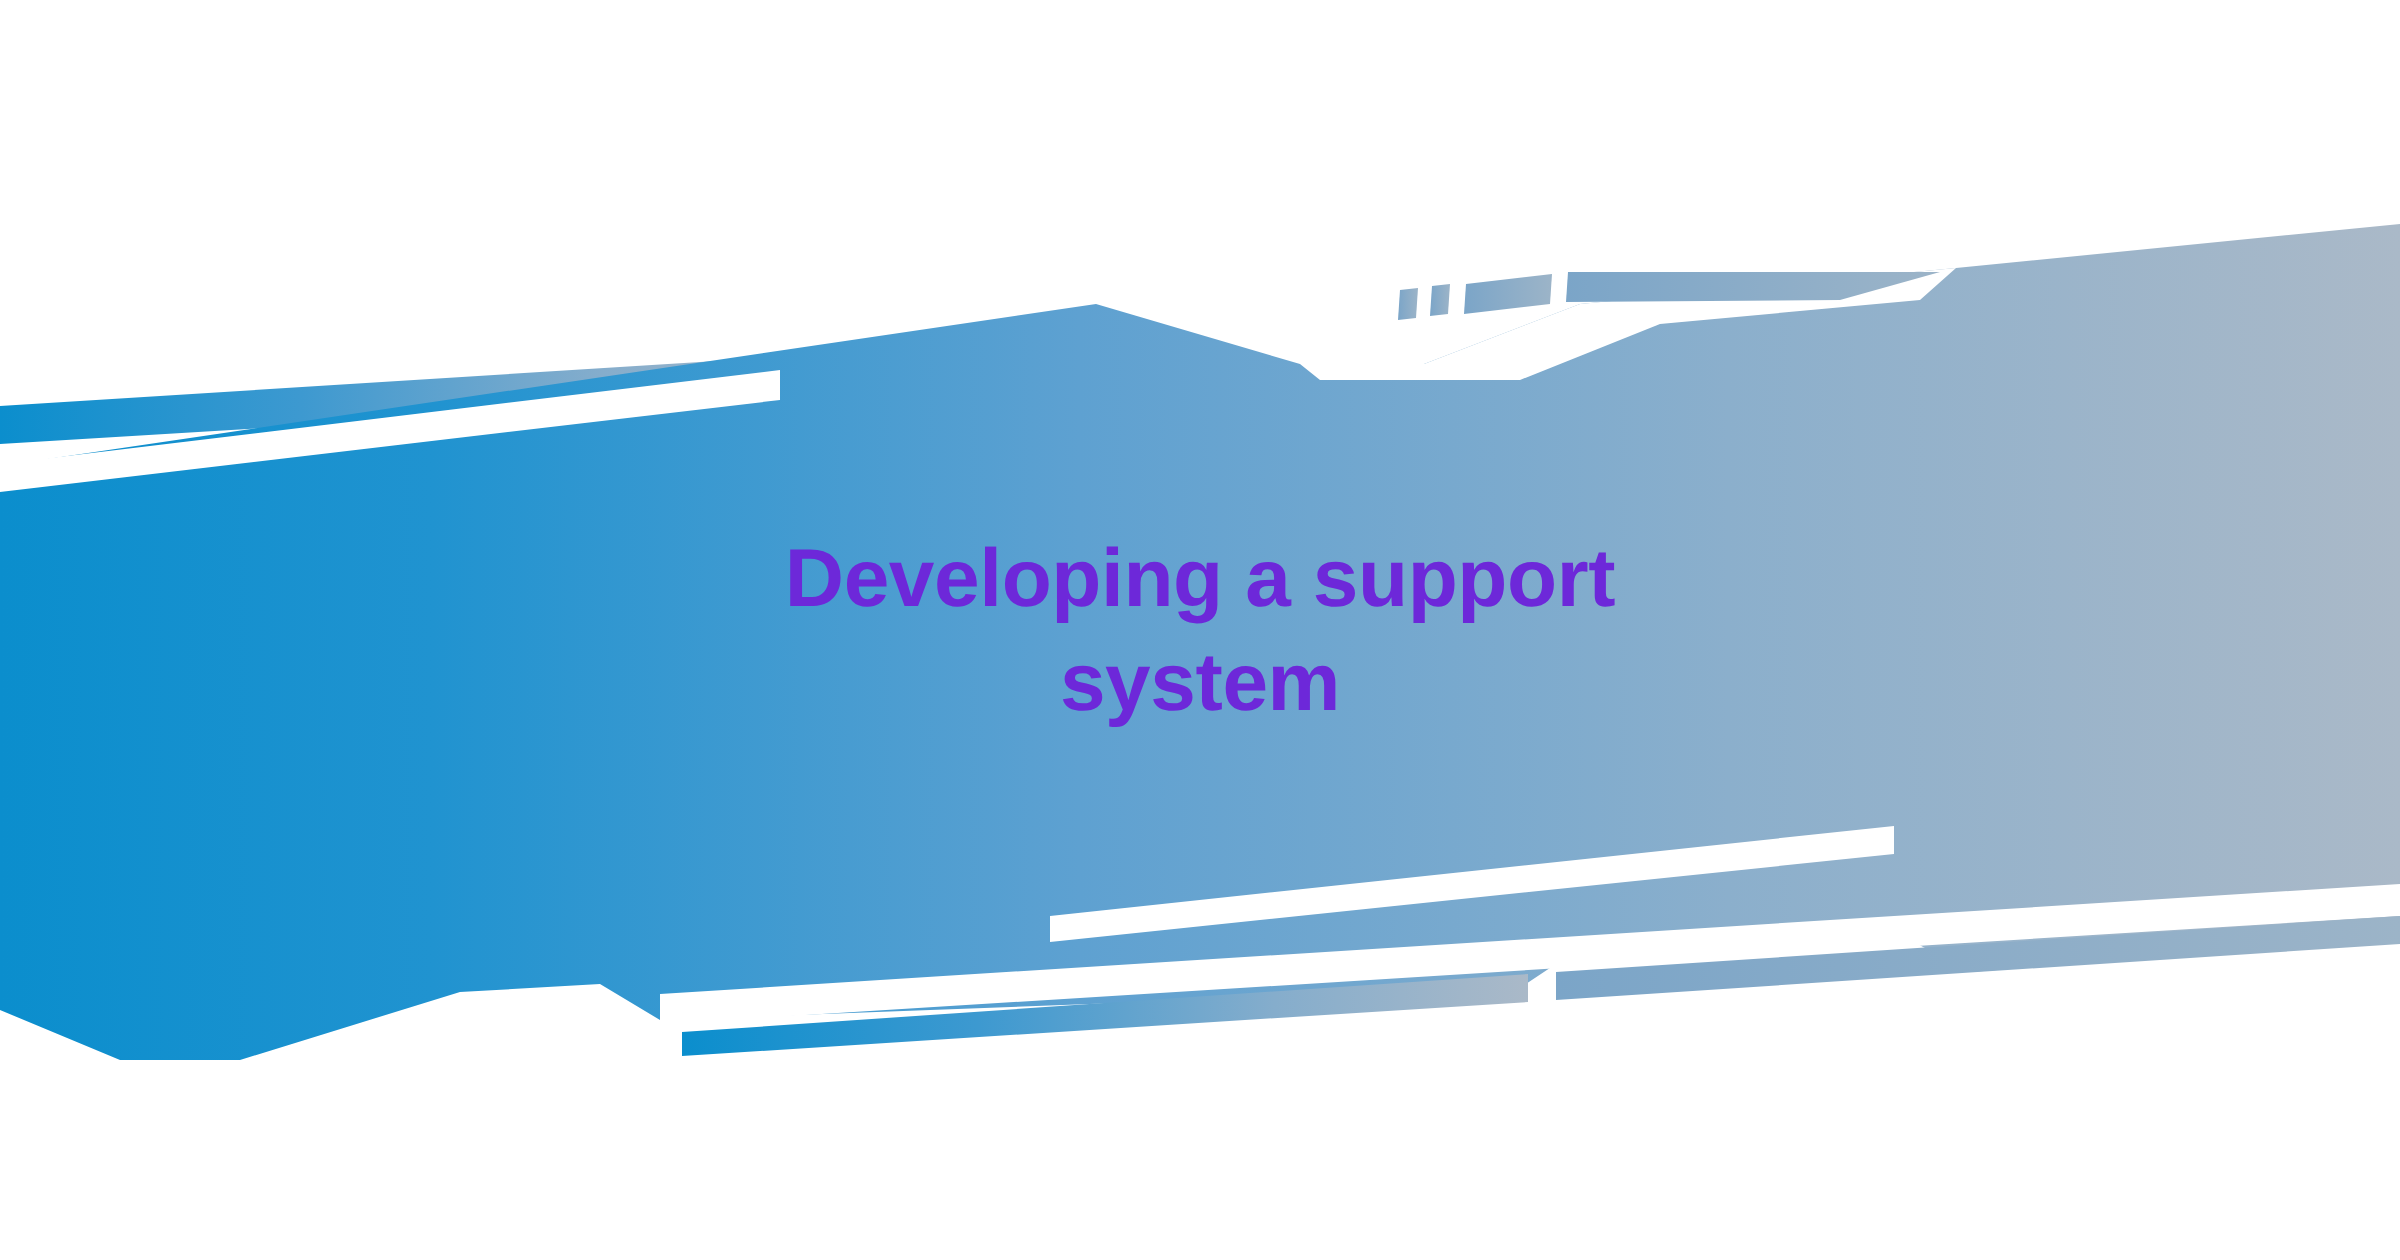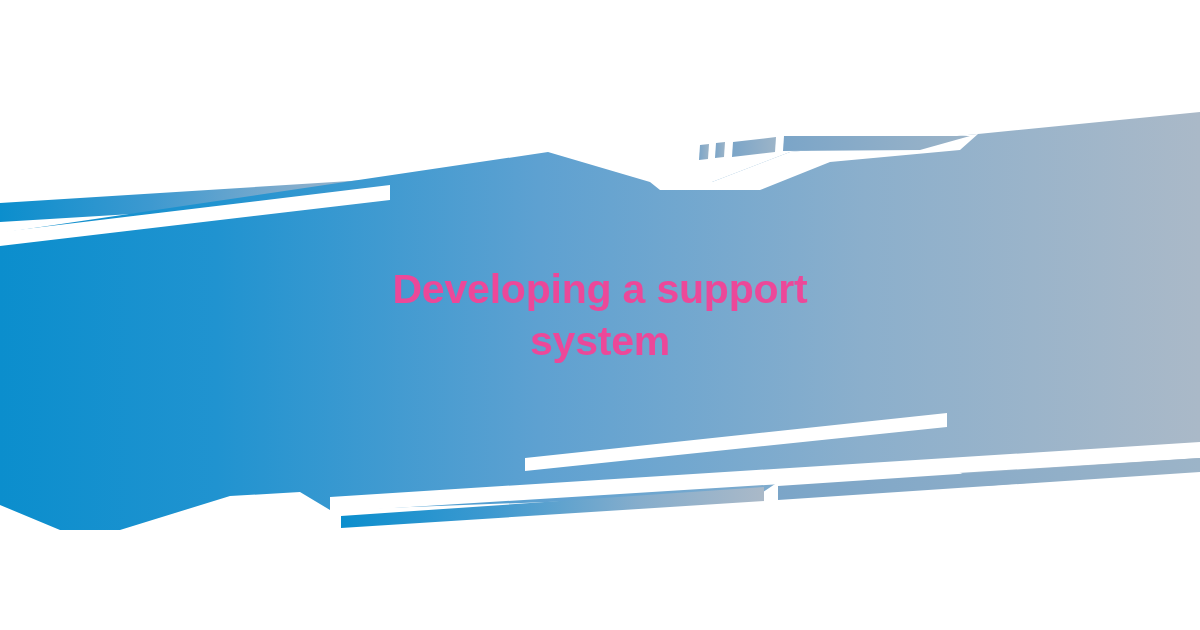--- a/index.html
+++ b/index.html
@@ -38,21 +38,21 @@
   }
   #banner-title {
     width: 560px;
     margin: 10px;
     text-align: center;
     font-family: "Liberation Sans", sans-serif;
     font-weight: bold;
     font-size: 41px;
     line-height: 1.28;
     letter-spacing: -0.2px;
-    color: #ec4899;
+    color: #6d28d9;
     white-space: pre-line;
   }
 </style>
 </head>
 <body>
 
 <div id="banner">
 
   <svg id="banner-svg" viewBox="0 0 1200 630" preserveAspectRatio="none">
     <defs>

